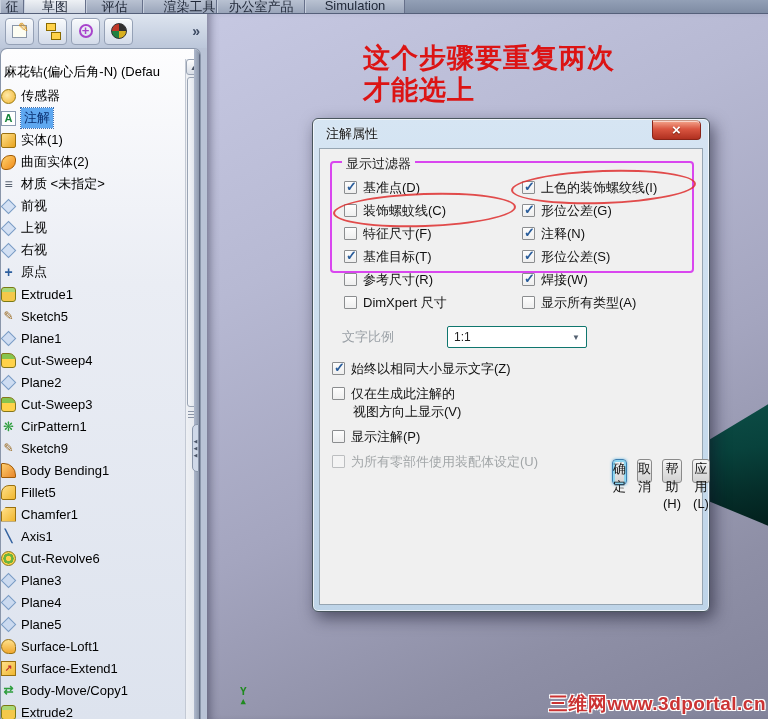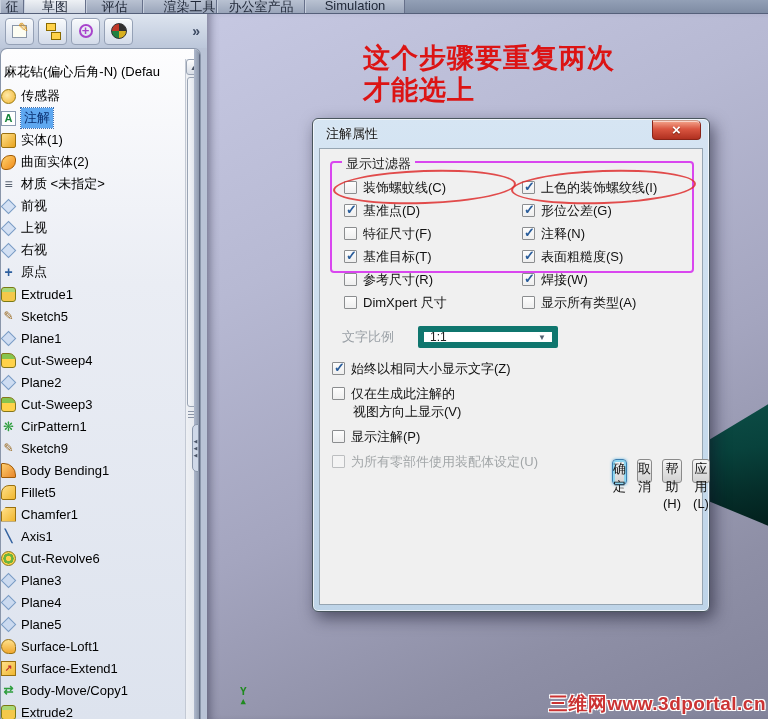--- a/index.html
+++ b/index.html
@@ -136,22 +136,22 @@
   .cb { width:13px; height:13px; border:1px solid #8b8d8f; border-radius:1px;
     background:linear-gradient(#fdfdfd,#eeeeee); margin-right:6px; flex:0 0 13px; position:relative; }
   .cb.checked::after { content:"\2713"; position:absolute; left:1px; top:-3px;
     font-size:13px; font-weight:700; color:#2a5d9b; }
   .clab { font-size:13px; color:#111; white-space:nowrap; }
   .crow.circled::after { content:""; position:absolute; left:-11px; top:-6px; right:-4px; bottom:-5px;
     border:2px solid rgba(222,46,46,.85); border-radius:50%; transform:rotate(-2deg); pointer-events:none; }
 
   .scale-row { position:absolute; left:22px; top:177px; display:flex; align-items:center; }
   .scale-label { font-size:13px; color:#9aa0a6; width:76px; }
-  .combo { width:140px; height:22px; background:#fff; border:6px solid #0f766e; border-radius:2px;
-    display:flex; align-items:center; position:relative; }
+  .combo { width:140px; height:22px; background:#fff; border:1px solid #0f766e; border-radius:2px;
+    display:flex; align-items:center; position:relative;margin-left:29px; }
   .combo-val { font-size:12px; color:#222; padding-left:6px; }
   .combo-arrow { position:absolute; right:6px; font-size:8px; color:#536070; }
 
   .opts { position:absolute; left:12px; top:211px; display:flex; flex-direction:column; gap:7px; width:290px; }
   .orow { display:flex; align-items:flex-start; position:relative; }
   .orow .cb { margin-top:2px; }
   .olab { display:block; font-size:13px; color:#111; line-height:18px; white-space:nowrap; }
   .olab.l2 { padding-left:2px; }
   .orow.disabled .olab { color:#a2a6a8; }
   .orow.disabled .cb { border-color:#bcbec0; background:#f4f4f4; }
@@ -365,29 +365,29 @@
     <div class="dtitle">注解属性</div>
     <div class="dclose">
       <span class="x">×</span>
     </div>
     <div class="dclient">
 
       <div class="groupbox">
         <span class="gtitle">显示过滤器</span>
         <div class="fcol fcol1">
 
-        <div class="crow circled">
+        <div class="crow">
+              <span class="cb checked"></span>
+              <span class="clab">基准点(D)</span>
+            </div>
+            <div class="crow circled">
               <span class="cb"></span>
               <span class="clab">装饰螺蚊线(C)</span>
             </div>
             <div class="crow">
-              <span class="cb checked"></span>
-              <span class="clab">基准点(D)</span>
-            </div>
-            <div class="crow">
               <span class="cb"></span>
               <span class="clab">特征尺寸(F)</span>
             </div>
             <div class="crow">
               <span class="cb checked"></span>
               <span class="clab">基准目标(T)</span>
             </div>
             <div class="crow">
               <span class="cb"></span>
               <span class="clab">参考尺寸(R)</span>
@@ -406,21 +406,21 @@
             <div class="crow">
               <span class="cb checked"></span>
               <span class="clab">形位公差(G)</span>
             </div>
             <div class="crow">
               <span class="cb checked"></span>
               <span class="clab">注释(N)</span>
             </div>
             <div class="crow">
               <span class="cb checked"></span>
-              <span class="clab">表面粗糙度(S)</span>
+              <span class="clab">形位公差(S)</span>
             </div>
             <div class="crow">
               <span class="cb checked"></span>
               <span class="clab">焊接(W)</span>
             </div>
             <div class="crow">
               <span class="cb"></span>
               <span class="clab">显示所有类型(A)</span>
             </div>
           </div>

